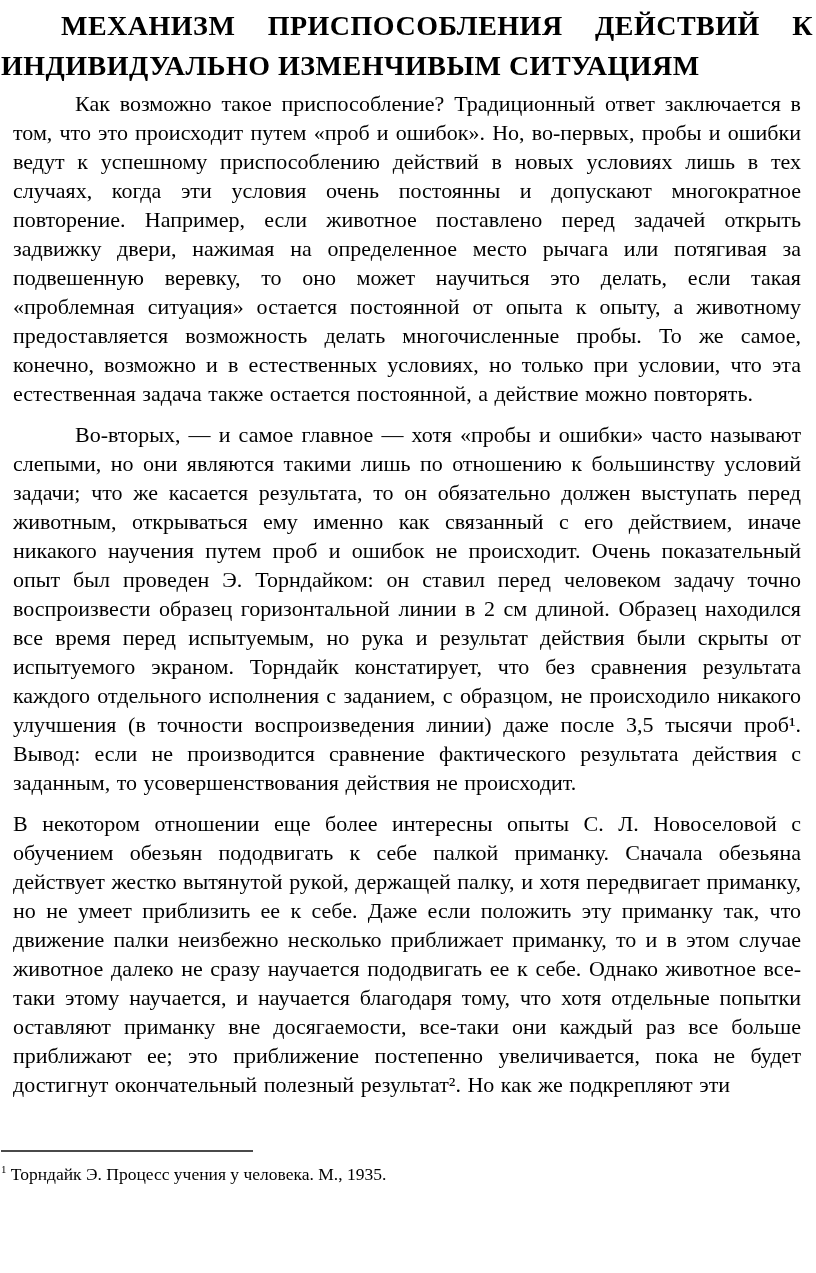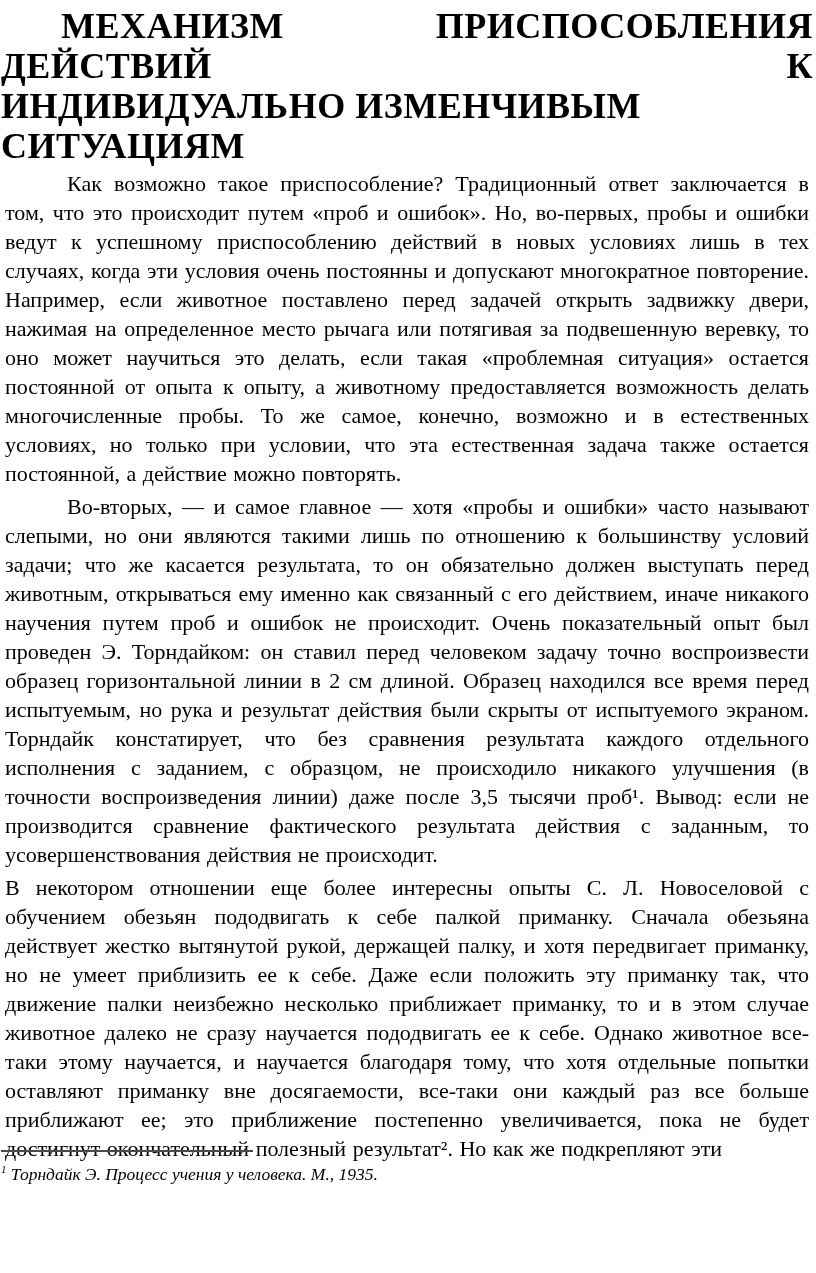--- a/index.html
+++ b/index.html
@@ -17,37 +17,37 @@
   .page {
     position: relative;
     width: 816px;
     height: 1273px;
     box-sizing: border-box;
     padding: 6px 3px 0 1px;
     background: #ffffff;
   }
   .doc-title {
     margin: 0;
-    font-size: 36px;
+    font-size: 28px;
     font-weight: bold;
     line-height: 40px;
     letter-spacing: 0.5px;
   }
   .doc-title .title-line-1 {
     display: block;
     text-align: justify;
     text-align-last: justify;
     text-indent: 60px;
   }
   .doc-title .title-line-2 {
     display: block;
     text-align: left;
   }
   .para {
-    margin: 4px;
+    margin: 12px;
     font-size: 22px;
     line-height: 29px;
     text-align: justify;
     word-spacing: 1px;
   }
   .para.first {
     margin-top: 3px;
   }
   .para.indent {
     text-indent: 62px;
@@ -66,21 +66,20 @@
     width: 252px;
     height: 2px;
     background: #4a4a4a;
     margin: 0 0 10px 0;
   }
   .fn {
     margin: 0 0 16px 0;
     font-size: 17.5px;
     line-height: 24px;
     text-align: left;
-    font-style: italic;
   }
 </style>
 </head>
 <body>
 
 <div class="page">
 
   <h1 class="doc-title">
     <span class="title-line-1">МЕХАНИЗМ ПРИСПОСОБЛЕНИЯ ДЕЙСТВИЙ К</span>
     <span class="title-line-2">ИНДИВИДУАЛЬНО ИЗМЕНЧИВЫМ СИТУАЦИЯМ</span>

